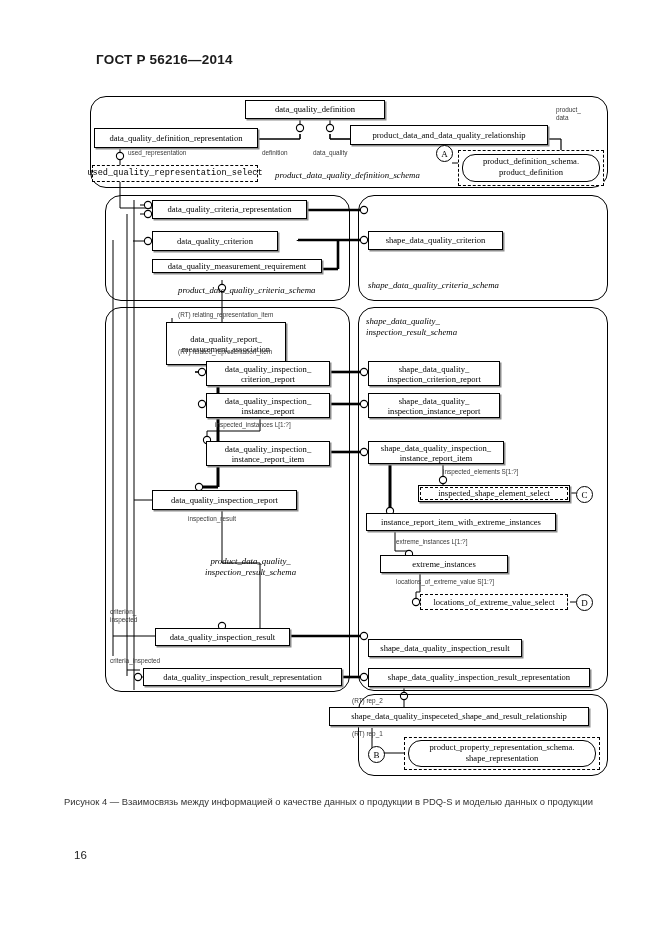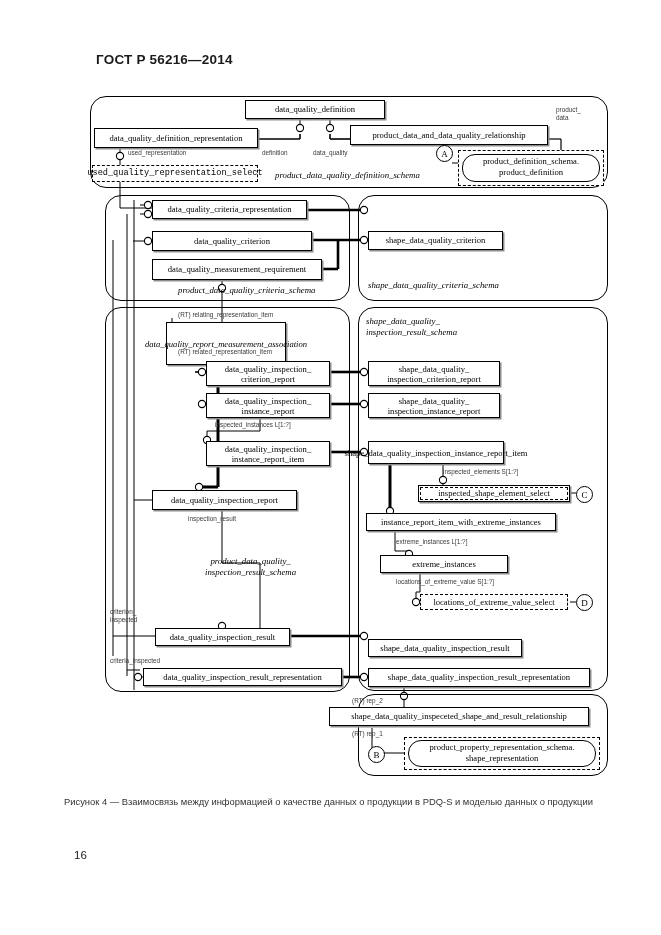--- a/index.html
+++ b/index.html
@@ -227,39 +227,39 @@
 
     <div class="pcircle" style="left:436px;top:145px;">A</div>
 
     <div class="schema" style="left:105px;top:195px;width:245px;height:106px;"></div>
     <div class="schema-label" style="left:178px;top:285px;">product_data_quality_criteria_schema</div>
 
     <div class="schema" style="left:358px;top:195px;width:250px;height:106px;"></div>
     <div class="schema-label" style="left:368px;top:280px;">shape_data_quality_criteria_schema</div>
 
     <div class="ebox" style="left:152px;top:200px;width:155px;height:19px;">data_quality_criteria_representation</div>
-    <div class="ebox" style="left:152px;top:231px;width:160px;height:20px;">data_quality_criterion</div>
-    <div class="ebox" style="left:152px;top:259px;width:170px;height:21px;">data_quality_measurement_requirement</div>
+    <div class="ebox" style="left:152px;top:231px;width:126px;height:20px;">data_quality_criterion</div>
+    <div class="ebox" style="left:152px;top:259px;width:170px;height:14px;">data_quality_measurement_requirement</div>
 
     <div class="ebox" style="left:368px;top:231px;width:135px;height:19px;">shape_data_quality_criterion</div>
 
     <div class="schema" style="left:105px;top:307px;width:245px;height:385px;"></div>
     <div class="schema-label" style="left:205px;top:556px;text-align:center;">
       <div>product_data_quality_</div>
       <div>inspection_result_schema</div>
     </div>
 
     <div class="schema" style="left:358px;top:307px;width:250px;height:384px;"></div>
     <div class="schema-label" style="left:366px;top:316px;">
       <div>shape_data_quality_</div>
       <div>inspection_result_schema</div>
     </div>
 
     <div class="alabel" style="left:178px;top:311px;">(RT) relating_representation_item</div>
-    <div class="ebox two" style="left:166px;top:322px;width:120px;height:43px;font-style:italic;">
+    <div class="ebox two" style="left:166px;top:322px;width:120px;height:43px;flex-direction:column;">
       <span>data_quality_report_</span>
       <span>measurement_association</span>
     </div>
     <div class="alabel" style="left:178px;top:348px;">(RT) related_representation_item</div>
 
     <div class="ebox two" style="left:206px;top:361px;width:124px;height:25px;flex-direction:column;">
       <span>data_quality_inspection_</span>
       <span>criterion_report</span>
     </div>
     <div class="ebox two" style="left:206px;top:393px;width:124px;height:25px;flex-direction:column;">
@@ -285,21 +285,21 @@
     <div class="ebox" style="left:143px;top:668px;width:199px;height:18px;">data_quality_inspection_result_representation</div>
 
     <div class="ebox two" style="left:368px;top:361px;width:132px;height:25px;flex-direction:column;">
       <span>shape_data_quality_</span>
       <span>inspection_criterion_report</span>
     </div>
     <div class="ebox two" style="left:368px;top:393px;width:132px;height:25px;flex-direction:column;">
       <span>shape_data_quality_</span>
       <span>inspection_instance_report</span>
     </div>
-    <div class="ebox two" style="left:368px;top:441px;width:136px;height:23px;flex-direction:row;">
+    <div class="ebox two" style="left:368px;top:441px;width:136px;height:23px;flex-direction:column;">
       <span>shape_data_quality_inspection_</span>
       <span>instance_report_item</span>
     </div>
 
     <div class="alabel" style="left:443px;top:468px;">inspected_elements S[1:?]</div>
 
     <div class="ebox" style="left:418px;top:485px;width:152px;height:17px;"></div>
     <div class="dbox" style="left:420px;top:487px;width:148px;height:13px;">inspected_shape_element_select</div>
     <div class="pcircle" style="left:576px;top:486px;">C</div>
 

